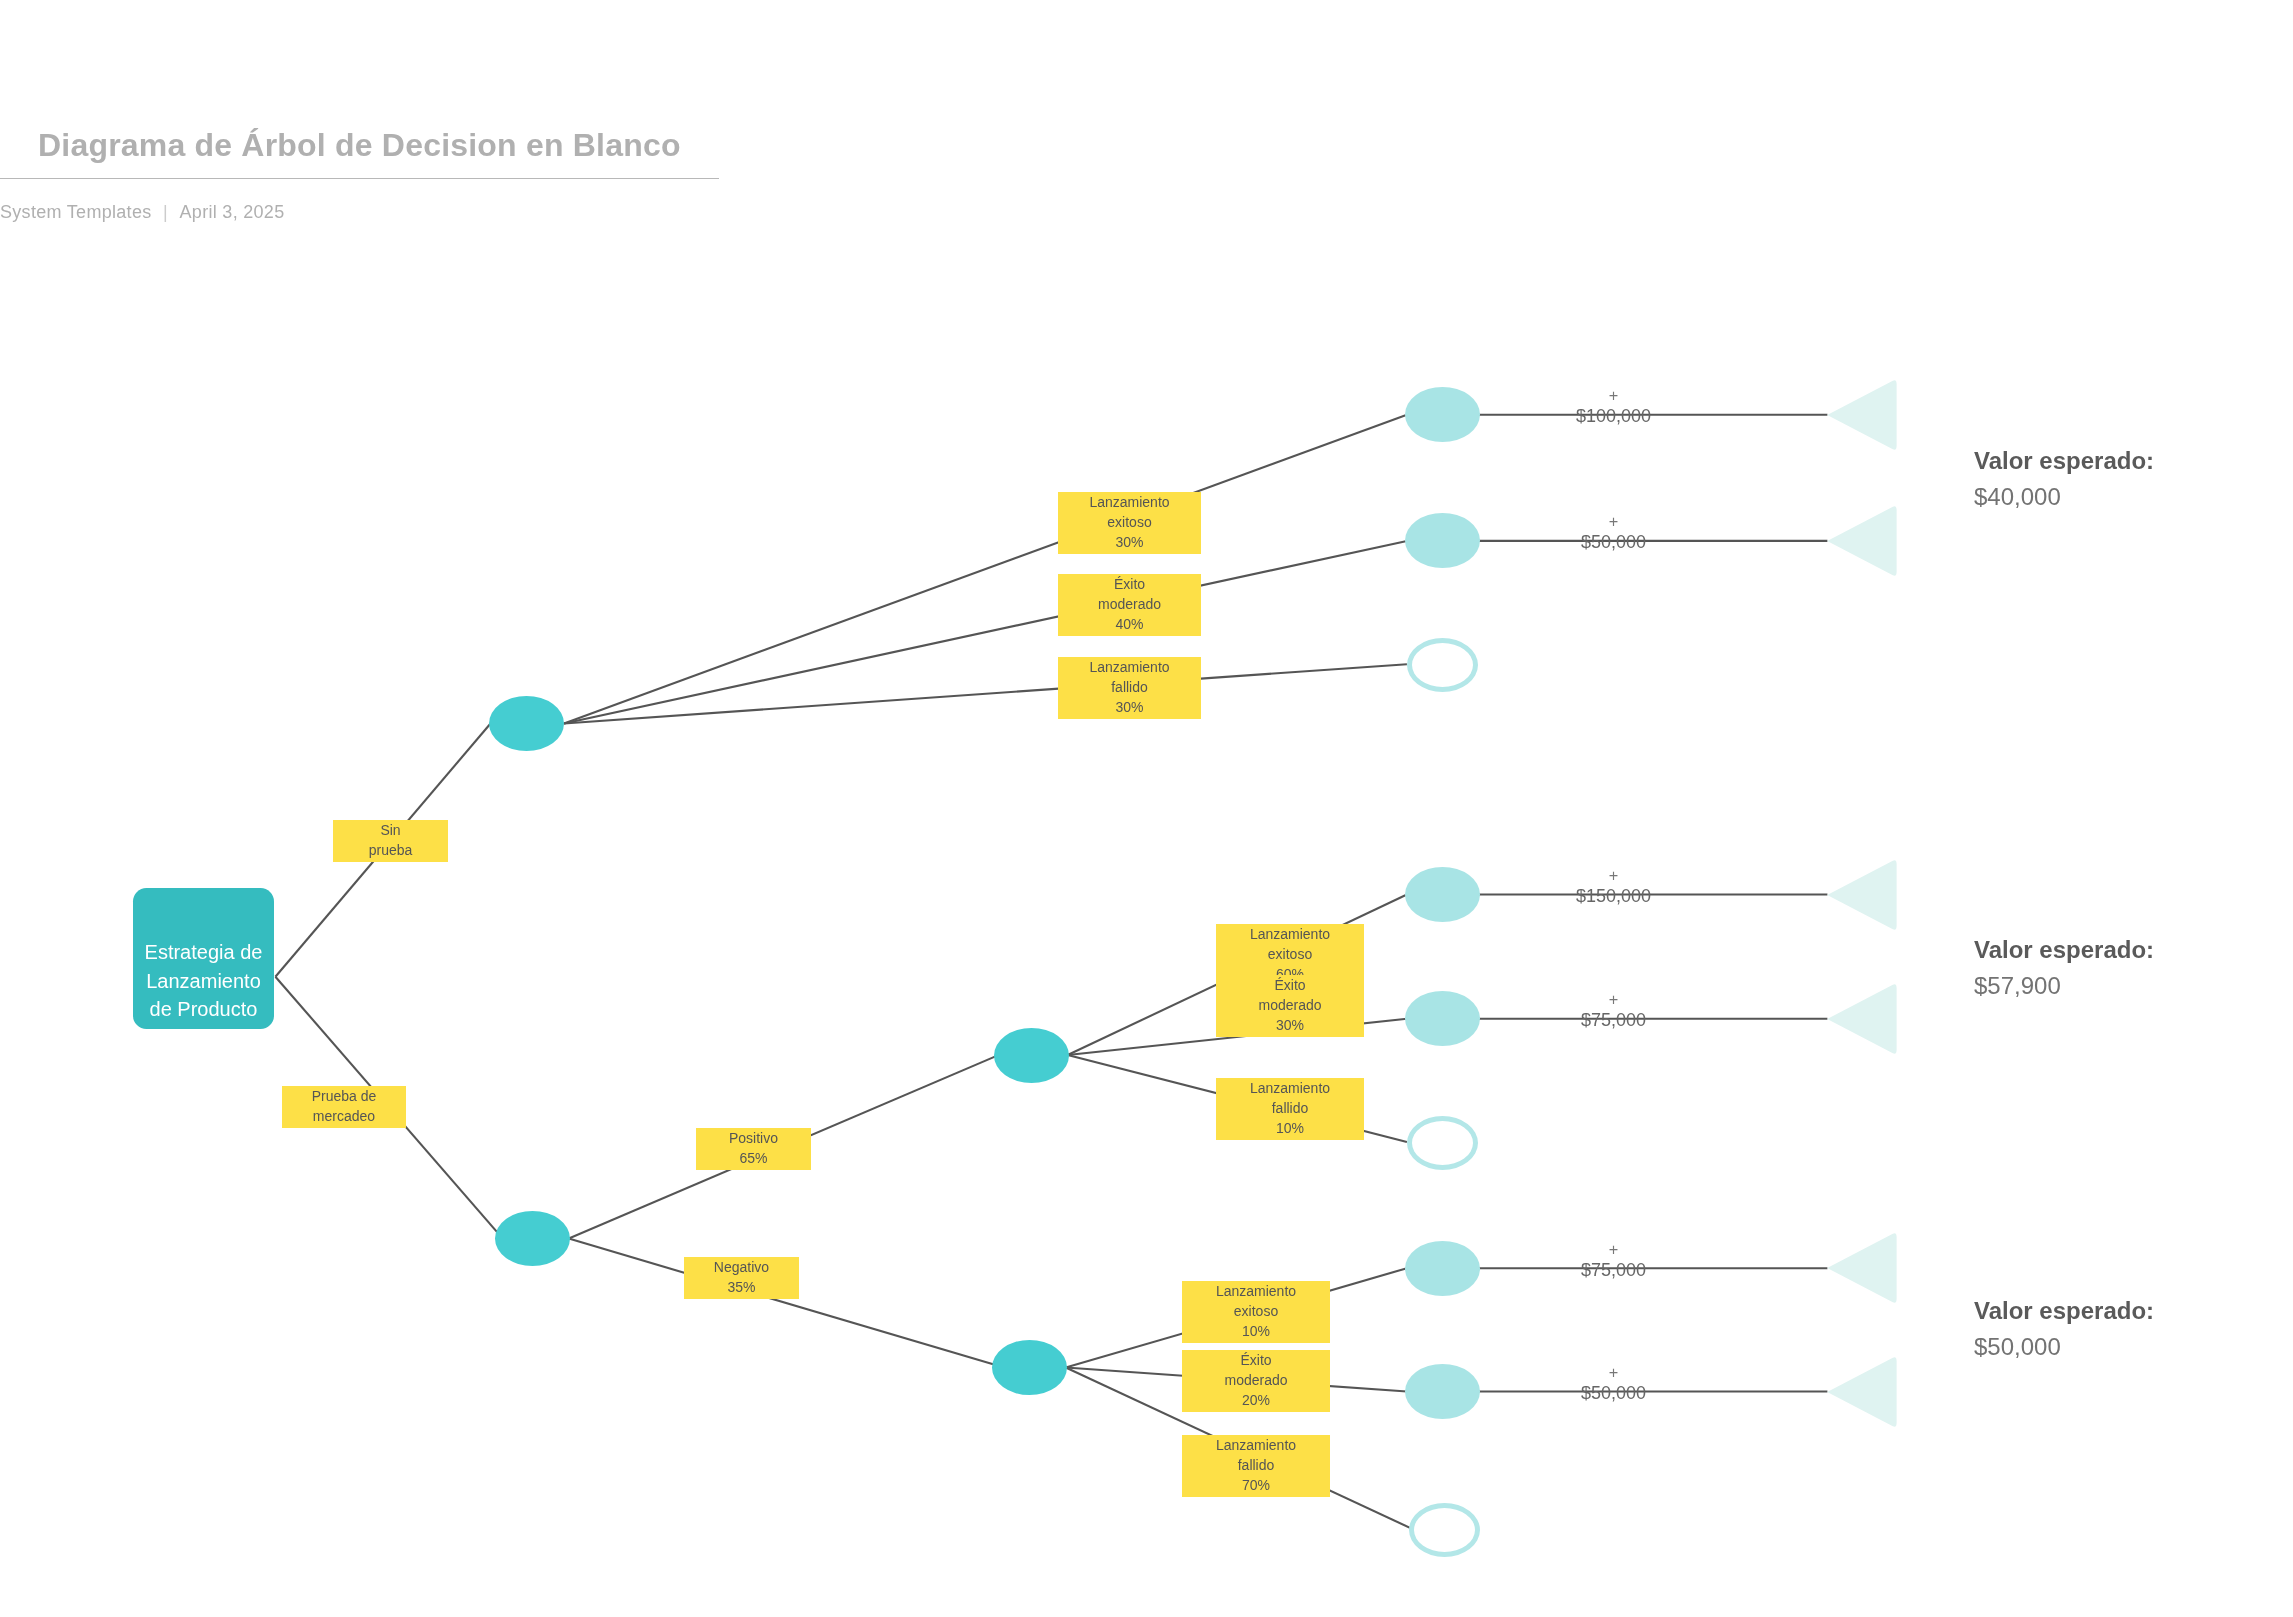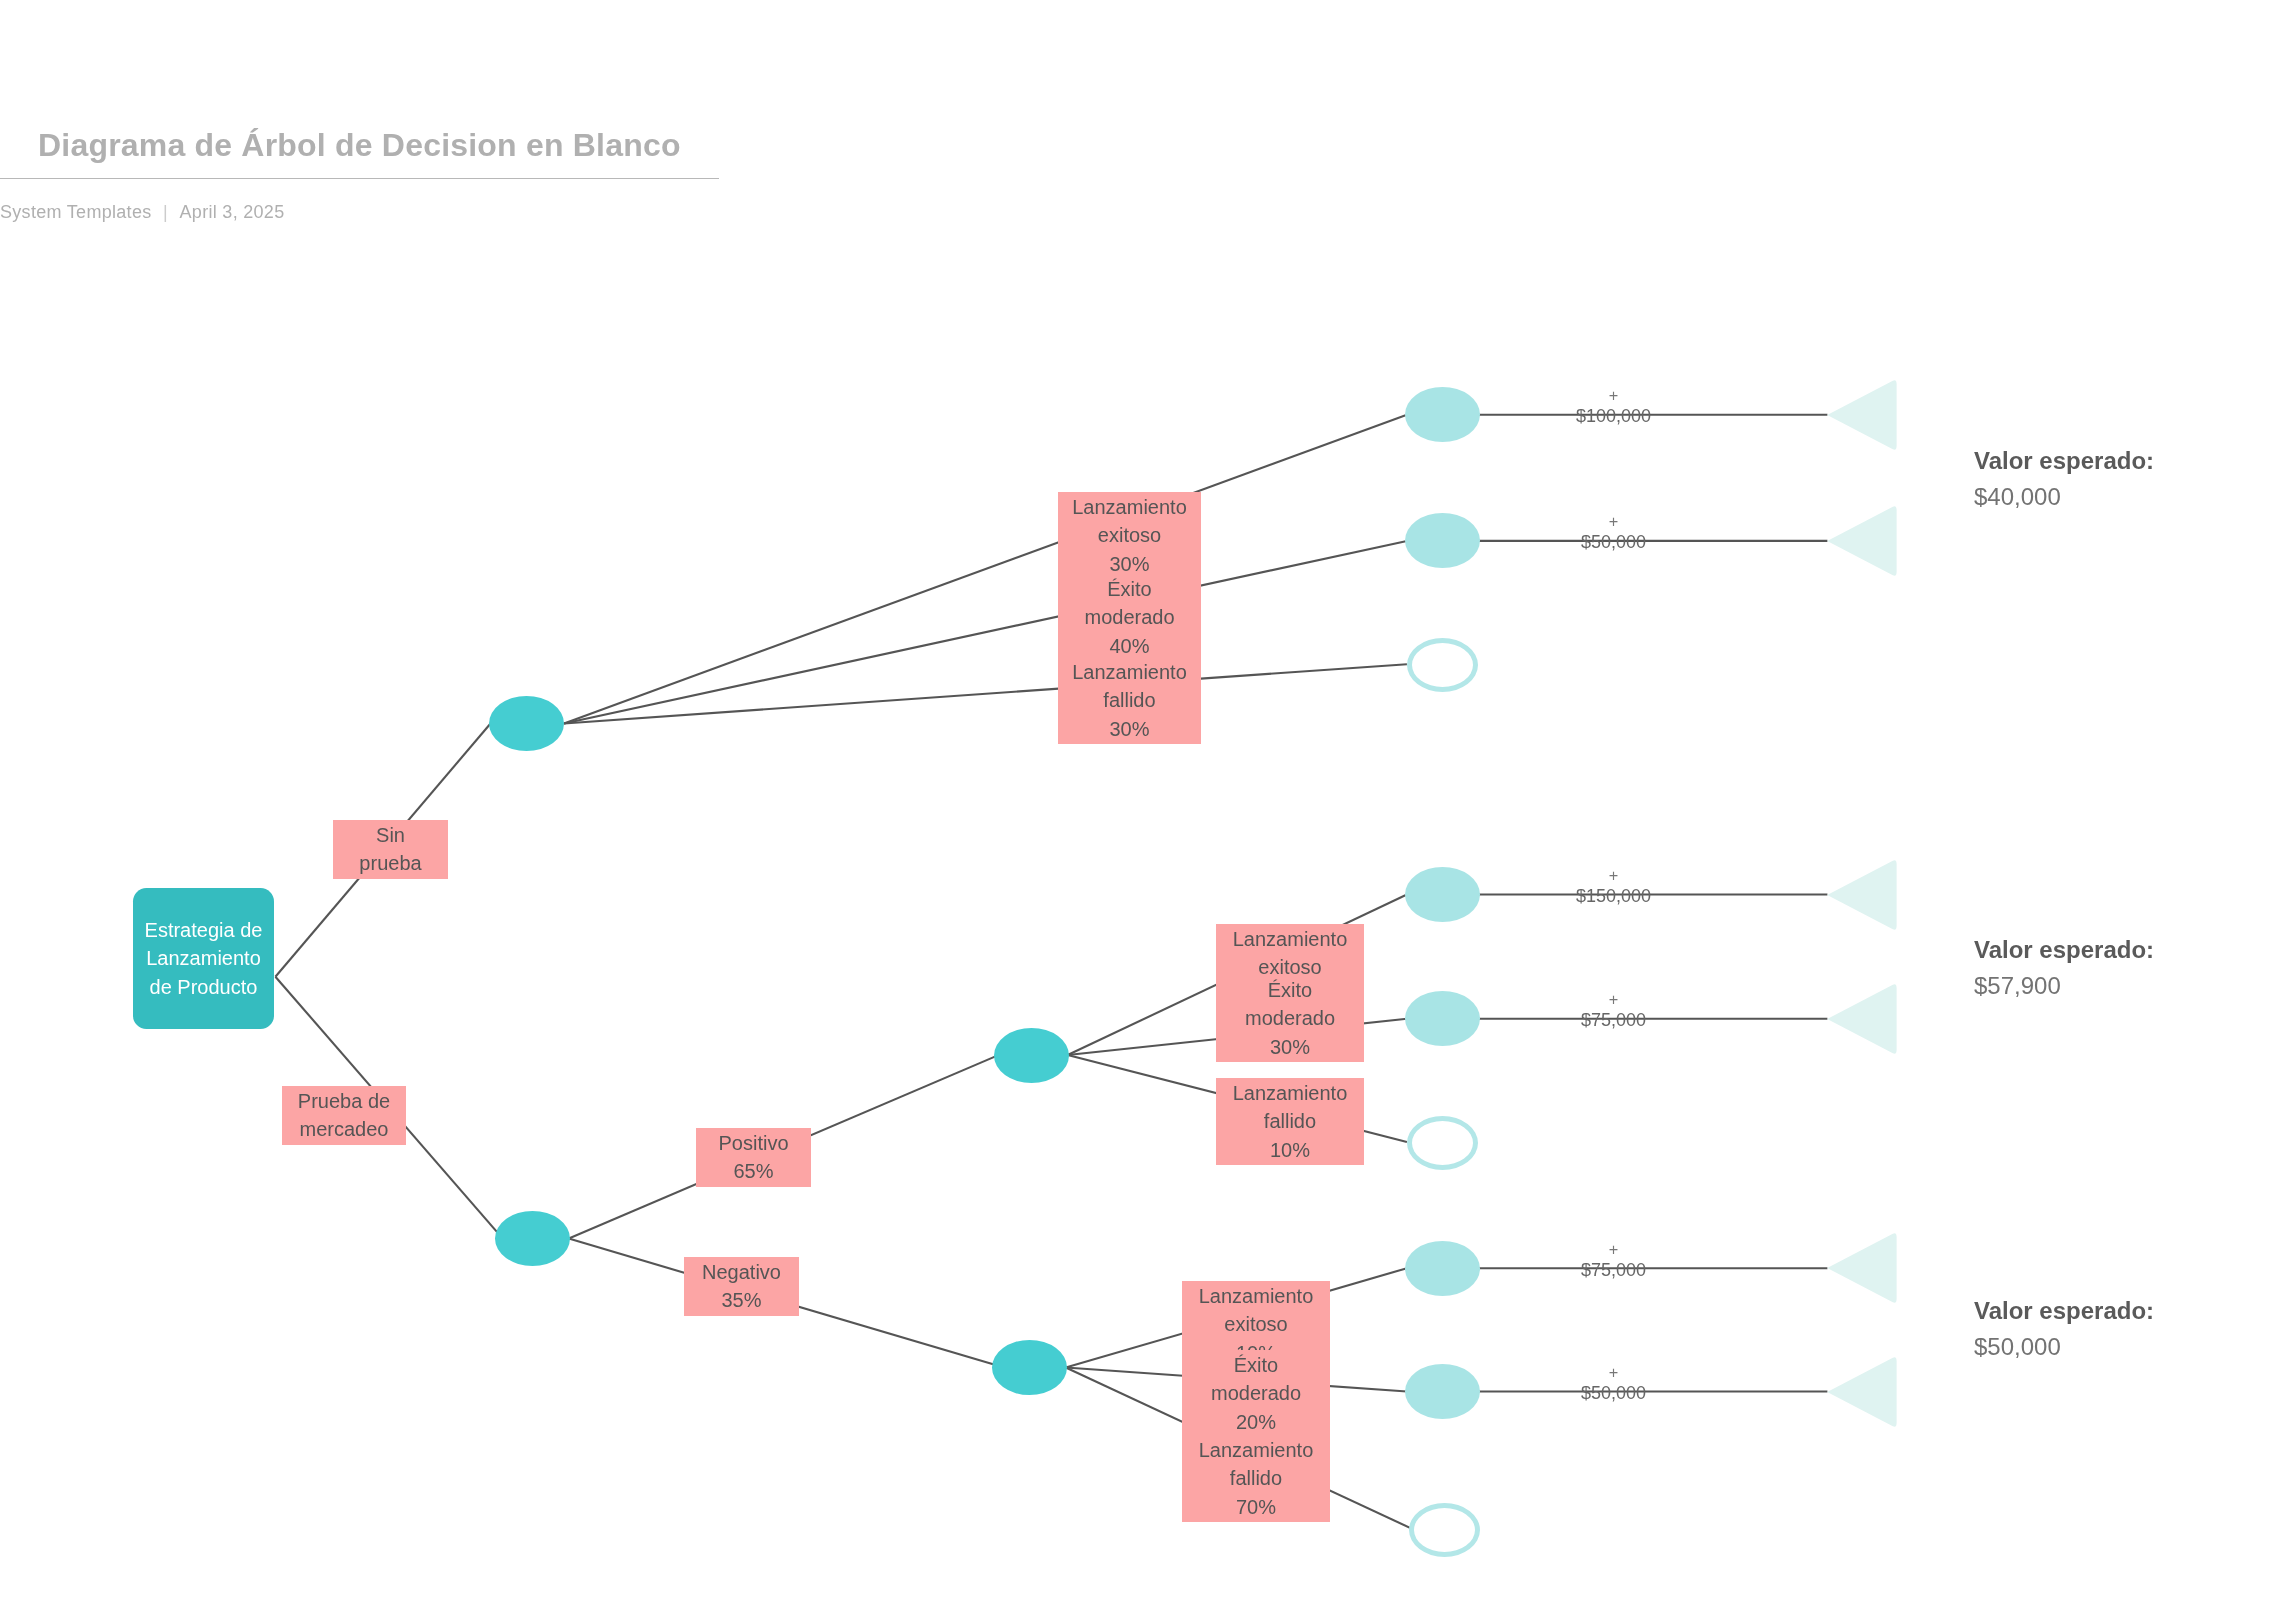--- a/index.html
+++ b/index.html
@@ -67,21 +67,21 @@
     position: absolute;
     box-sizing: border-box;
   }
   .decision-node {
     width: 141px;
     height: 141px;
     border-radius: 13.4px;
     background: #35bcbf;
     color: #ffffff;
     display: flex;
-    align-items: center;
+    align-items: flex-end;
     justify-content: center;
     text-align: center;
     font-size: 20px;
     line-height: 1.42;
     padding: 5.7px;
   }
   .chance-node {
     width: 75px;
     height: 55px;
     border-radius: 50%;
@@ -103,24 +103,24 @@
   .terminal-node {
     width: 73px;
     height: 78px;
   }
   .terminal-node svg { display: block; }
 
   
   .edge-label {
     position: absolute;
     text-align: center;
-    font-size: 20px;
+    font-size: 14px;
     line-height: 1.42;
     color: #555555;
-    background: #fca5a5;
+    background: #fde047;
     padding: 1px 4.8px;
     box-sizing: border-box;
     white-space: nowrap;
   }
   .payoff-label {
     position: absolute;
     text-align: center;
     font-size: 18px;
     line-height: 1.22;
     color: #666666;

